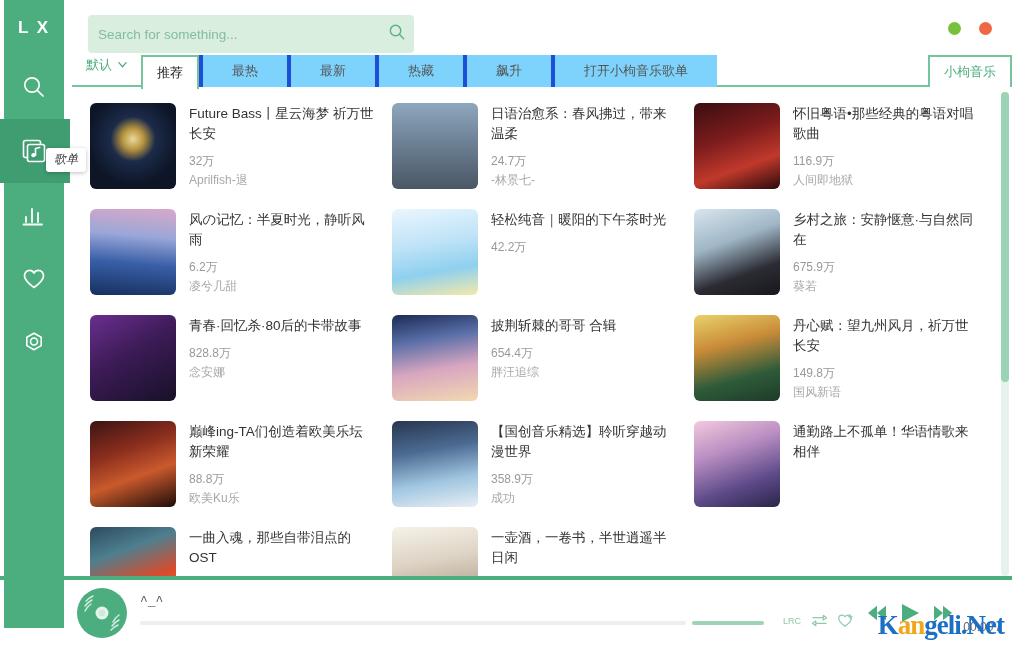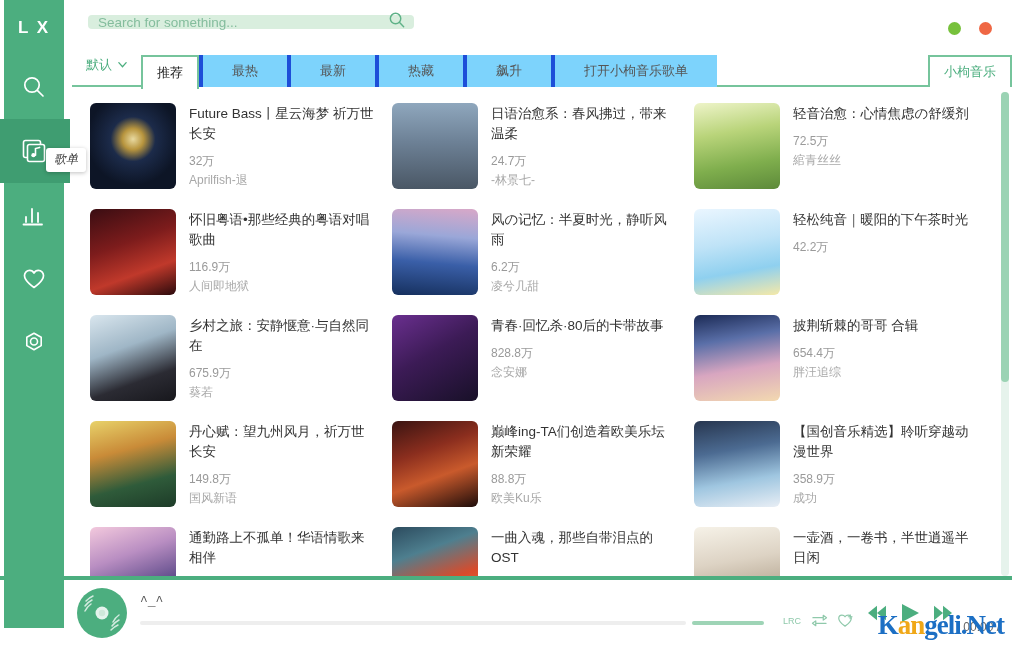--- a/index.html
+++ b/index.html
@@ -53,21 +53,21 @@
   }
 
   
   #topbar {
     position: absolute; left: 72px; top: 0;
     width: 940px; height: 55px;
     background: #ffffff;
   }
   #search-wrap {
     position: absolute; left: 16px; top: 15px;
-    width: 326px; height: 14px;
+    width: 326px; height: 38px;
     background: #d9eede;
     border-radius: 4px;
     display: flex; align-items: center;
   }
   #search-input {
     flex: 1;
     border: none; outline: none; background: transparent;
     font-size: 13.5px;
     color: #6aa886;
     padding: 0 10px;
@@ -387,28 +387,20 @@
         </div>
         <div class="card">
           <div class="thumb art1"></div>
           <div class="meta">
             <div class="card-title">日语治愈系：春风拂过，带来温柔</div>
             <div class="card-plays">24.7万</div>
             <div class="card-author">-林景七-</div>
           </div>
         </div>
         <div class="card">
-          <div class="thumb art2"></div>
-          <div class="meta">
-            <div class="card-title">轻音治愈：心情焦虑の舒缓剂</div>
-            <div class="card-plays">72.5万</div>
-            <div class="card-author">綰青丝丝</div>
-          </div>
-        </div>
-        <div class="card">
           <div class="thumb art3"></div>
           <div class="meta">
             <div class="card-title">怀旧粤语•那些经典的粤语对唱歌曲</div>
             <div class="card-plays">116.9万</div>
             <div class="card-author">人间即地狱</div>
           </div>
         </div>
         <div class="card">
           <div class="thumb art4"></div>
           <div class="meta">

